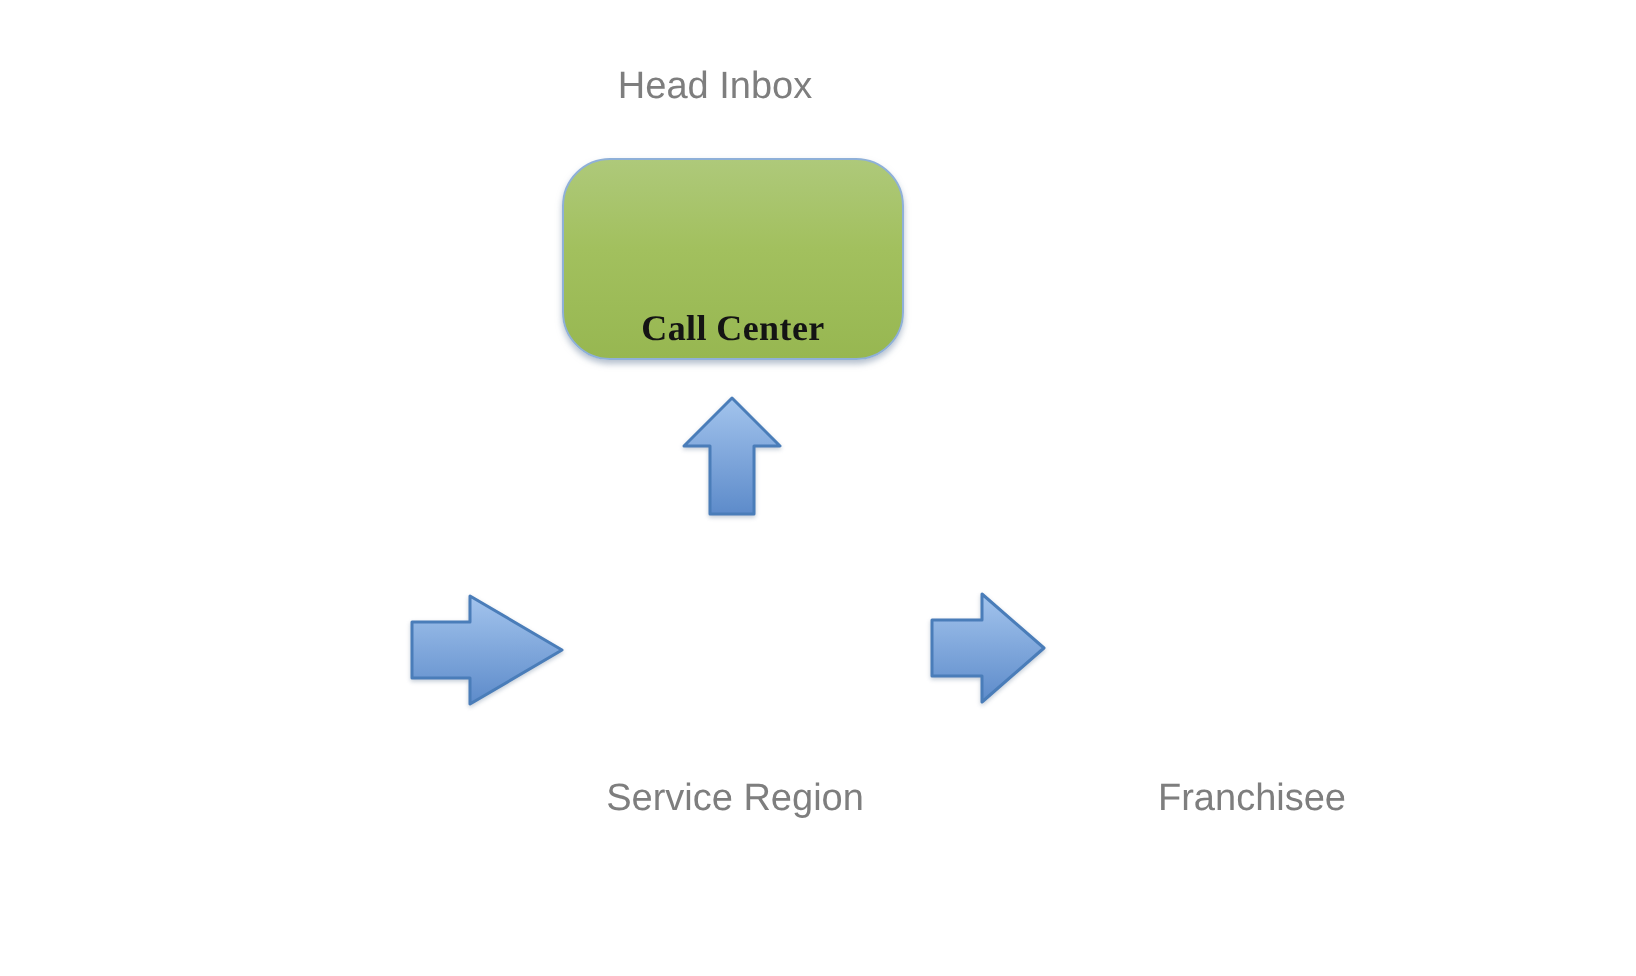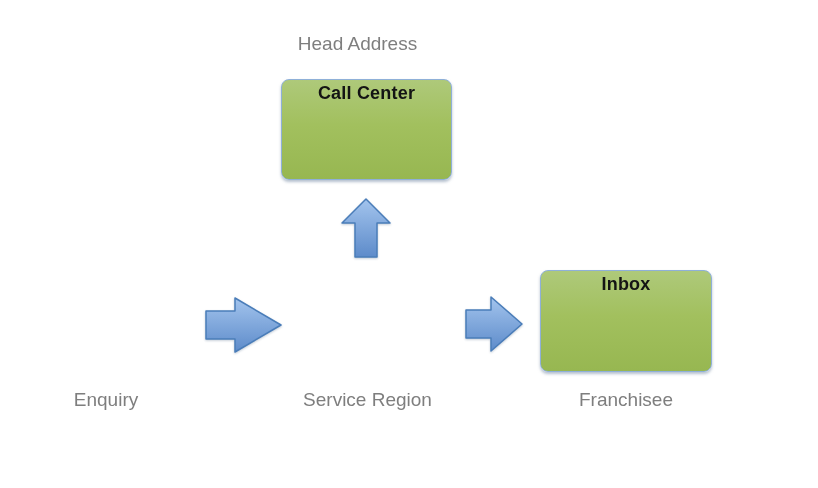--- a/index.html
+++ b/index.html
@@ -11,27 +11,28 @@
     position: relative;
     width: 818px;
     height: 488px;
     background: #ffffff;
     font-family: "Liberation Sans", sans-serif;
     overflow: hidden;
   }
   .node {
     position: absolute;
     box-sizing: border-box;
-    border-radius: 8px;
+    border-radius: 24px;
     border: 1.5px solid #8fb0d8;
     background: linear-gradient(180deg, #aec97a 0%, #a2c05e 45%, #97b751 100%);
     box-shadow: 0 2px 3px rgba(120, 140, 165, 0.55);
     display: flex;
-    align-items: flex-start;
+    align-items: flex-end;
     justify-content: center;
+    font-family: Liberation Serif, serif;
   }
   .node-label {
     font-size: 18px;
     font-weight: bold;
     color: #141414;
     text-align: center;
     line-height: 1.55;
     white-space: pre-line;
     letter-spacing: 0.2px;
   }
@@ -61,21 +62,21 @@
   #node-inbox          { left: 540px; top: 270px; width: 172px; height: 102px; }
   #caption-enquiry        { left: 19px;  top: 389px; width: 174px; }
   #caption-service-region { left: 283px; top: 389px; width: 169px; }
   #caption-franchisee     { left: 540px; top: 389px; width: 172px; }
 </style>
 </head>
 <body>
 
 <div class="canvas">
 
-  <div class="caption" id="caption-head-office">Head Address</div>
+  <div class="caption" id="caption-head-office">Head Inbox</div>
 
   <div class="node" id="node-call-center">
     <span class="node-label">Call Center</span>
   </div>
 
   <div class="arrow" id="arrow-up">
     <svg width="50" height="60" viewBox="0 0 50 60">
       <defs>
         <linearGradient id="gradUp" x1="0" y1="0" x2="0" y2="1">
           <stop offset="0" stop-color="#a3c4ed"></stop>
@@ -105,23 +106,19 @@
       <defs>
         <linearGradient id="gradR2" x1="0" y1="0" x2="0" y2="1">
           <stop offset="0" stop-color="#a3c4ed"></stop>
           <stop offset="1" stop-color="#5d8bca"></stop>
         </linearGradient>
       </defs>
       <path d="M1 14 L26 14 L26 1 L57 28 L26 55 L26 42 L1 42 Z" fill="url(#gradR2)" stroke="#4a7db9" stroke-width="1.5" stroke-linejoin="round"></path>
     </svg>
   </div>
 
-  <div class="node" id="node-inbox">
-    <span class="node-label">Inbox</span>
-  </div>
 
-  <div class="caption" id="caption-enquiry">Enquiry</div>
 
   <div class="caption" id="caption-service-region">Service Region</div>
 
   <div class="caption" id="caption-franchisee">Franchisee</div>
 
 </div>
 
 </body></html>

